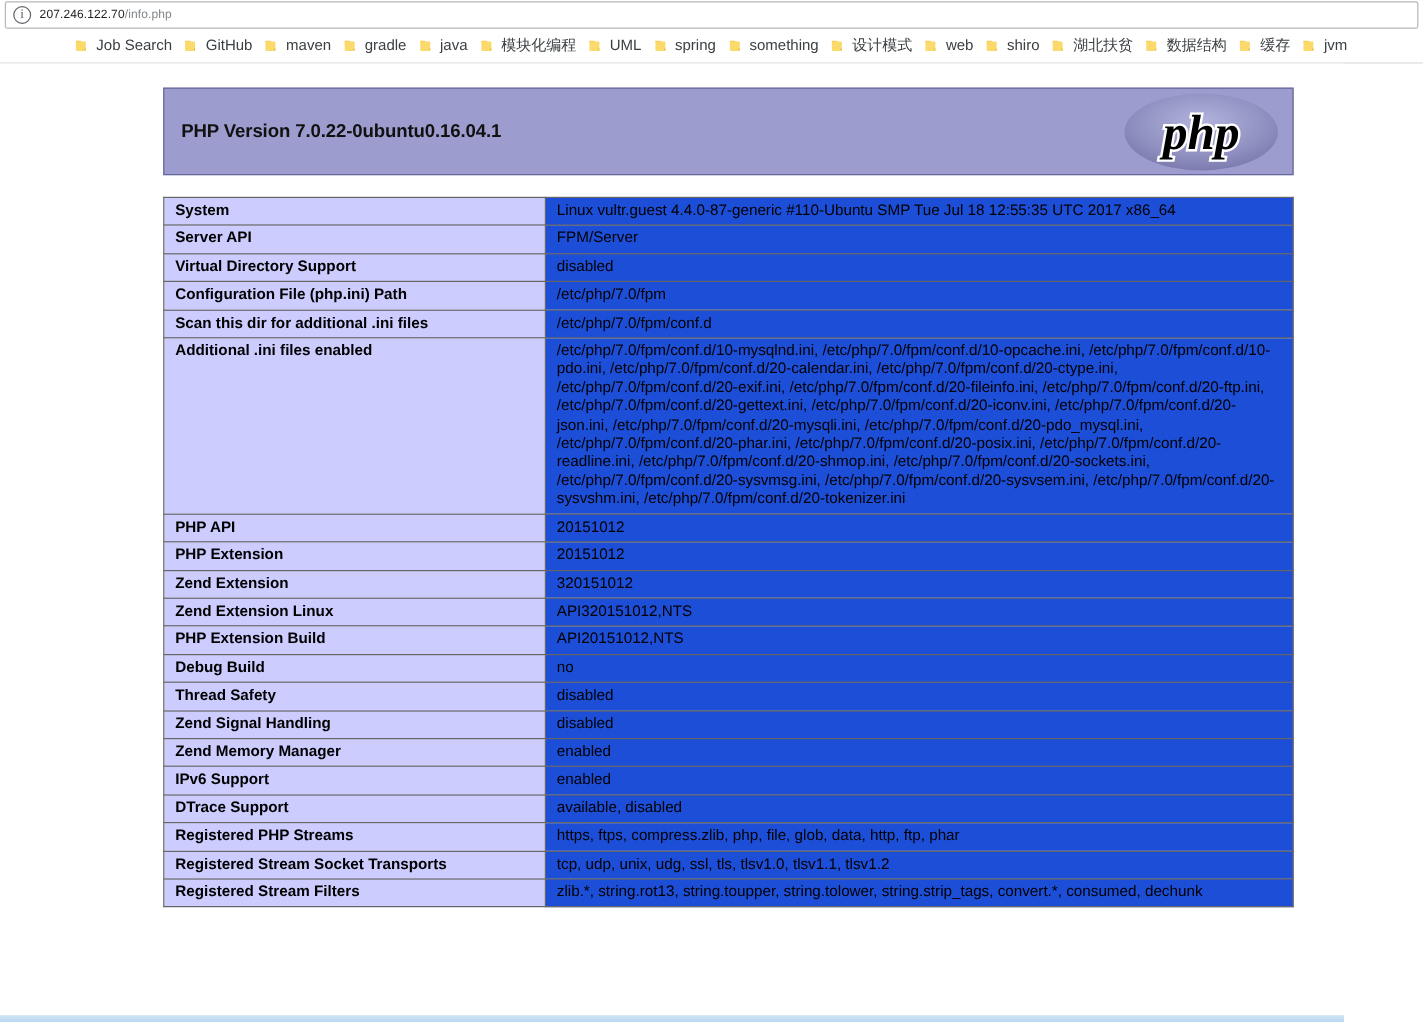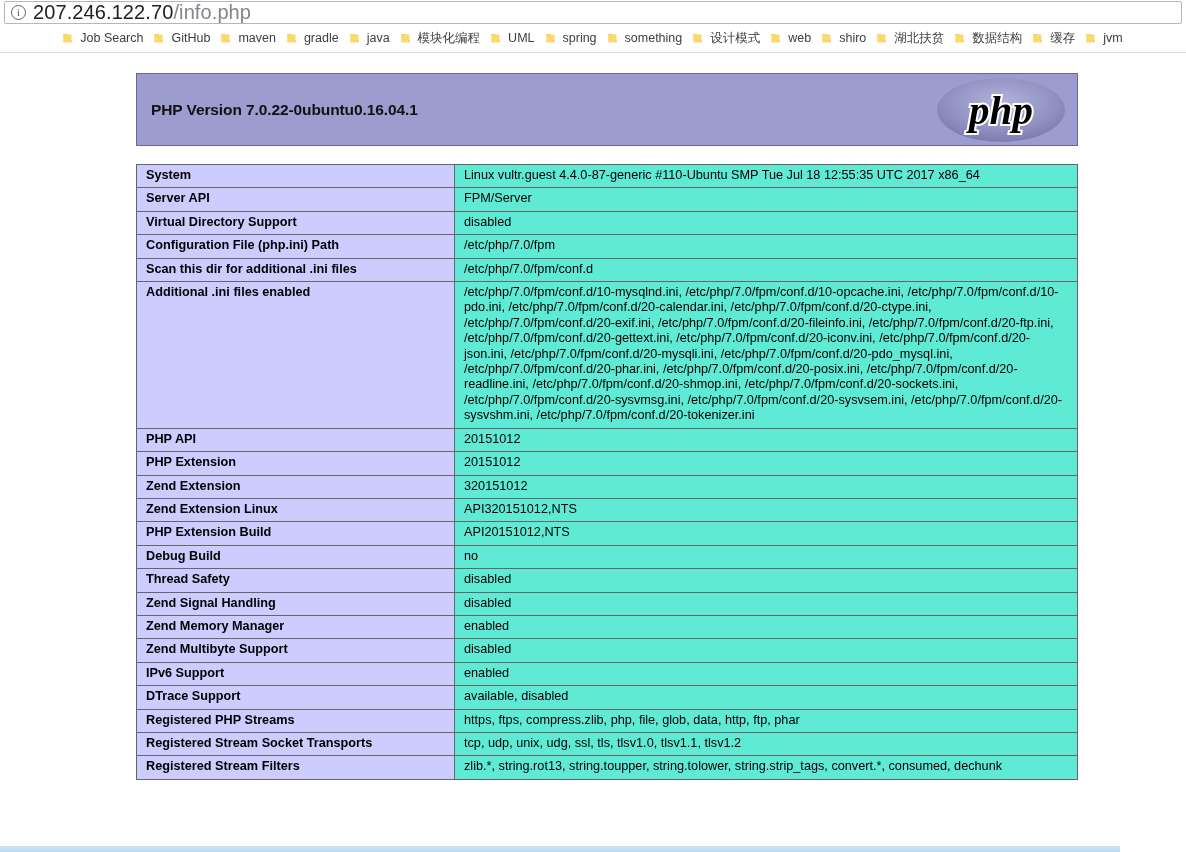--- a/index.html
+++ b/index.html
@@ -45,21 +45,21 @@
     align-items: center;
     justify-content: center;
     font-size: 11px;
     line-height: 1;
     color: #5f6368;
     font-family: "Liberation Serif", serif;
     flex: 0 0 auto;
     margin-right: 7px;
   }
   #url-text {
-    font-size: 20px;
+    font-size: 10px;
     color: #202124;
     white-space: nowrap;
     letter-spacing: 0.1px;
   }
   #url-path { color: #80868b; }
 
   
   #bookmarks-bar {
     height: 28px;
     display: flex;
@@ -147,21 +147,21 @@
     font-size: 12.7px;
     line-height: 15.4px;
   }
   td.key {
     width: 318px;
     background: #ccccff;
     font-weight: bold;
     color: #000000;
   }
   td.val {
-    background: #5eead4;
+    background: #1d4ed8;
     color: #000000;
     word-wrap: break-word;
   }
 
   
   #bottom-strip {
     position: absolute;
     left: 0; bottom: 0;
     width: 1186px; height: 6px;
     background: linear-gradient(to bottom, #cfe4f5 0%, #b9d7ef 100%);
@@ -420,24 +420,20 @@
           </tr>
           <tr>
             <td class="key">Zend Signal Handling</td>
             <td class="val">disabled</td>
           </tr>
           <tr>
             <td class="key">Zend Memory Manager</td>
             <td class="val">enabled</td>
           </tr>
           <tr>
-            <td class="key">Zend Multibyte Support</td>
-            <td class="val">disabled</td>
-          </tr>
-          <tr>
             <td class="key">IPv6 Support</td>
             <td class="val">enabled</td>
           </tr>
           <tr>
             <td class="key">DTrace Support</td>
             <td class="val">available, disabled</td>
           </tr>
           <tr>
             <td class="key">Registered PHP Streams</td>
             <td class="val">https, ftps, compress.zlib, php, file, glob, data, http, ftp, phar</td>

